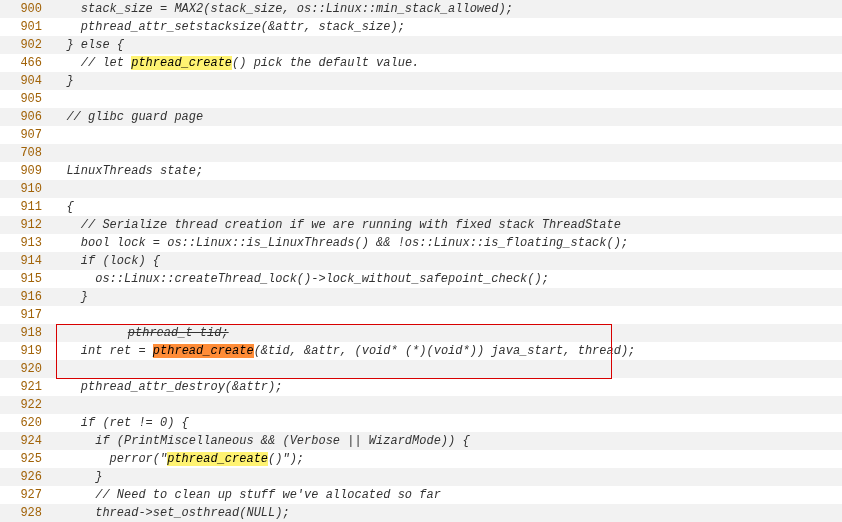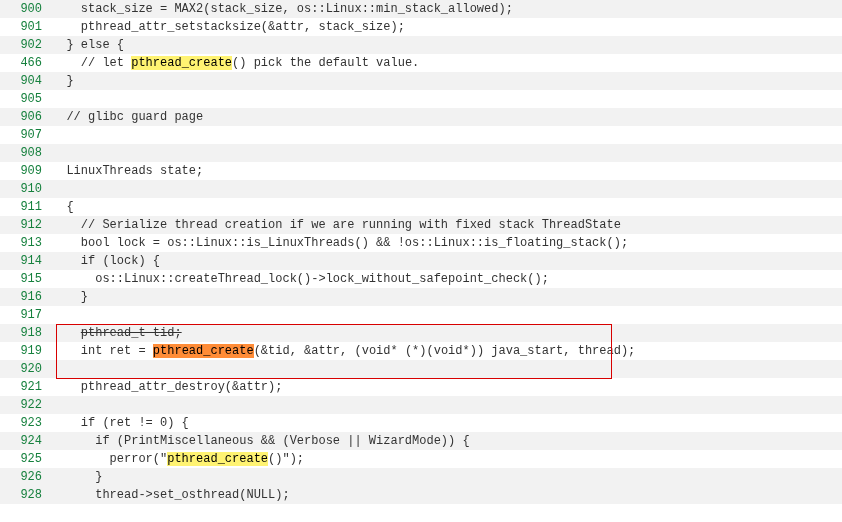--- a/index.html
+++ b/index.html
@@ -16,39 +16,41 @@
     display: flex;
     align-items: center;
     height: 18px;
     white-space: pre;
   }
   .row.alt { background: #f2f2f2; }
   .ln {
     width: 50px;
     text-align: right;
     padding-right: 8px;
-    color: #15803d;
+    color: #a16207;
     flex-shrink: 0;
     -webkit-user-select: none;
     user-select: none;
   }
   .code {
     padding-left: 2px;
     white-space: pre;
+    font-style: italic;
   }
   .hl-orange {
     background: #ff8c37;
     color: #000;
   }
   .hl-yellow {
     background: #fff372;
     color: #000;
   }
   .strike {
     text-decoration: line-through;
+    margin-left: 47px;
   }
   .annot-box {
     position: absolute;
     border: 1px solid #d80000;
     pointer-events: none;
     left: 56px;
     width: 556px;
     top: 324px;
     height: 55px;
   }
@@ -59,35 +61,36 @@
 <div class="code-container">
   <div id="lines">
       <div class="row alt"><span class="ln">900</span><span class="code"><span>    stack_size = MAX2(stack_size, os::Linux::min_stack_allowed);</span></span></div>
       <div class="row"><span class="ln">901</span><span class="code"><span>    pthread_attr_setstacksize(&amp;attr, stack_size);</span></span></div>
       <div class="row alt"><span class="ln">902</span><span class="code"><span>  } else {</span></span></div>
       <div class="row"><span class="ln">466</span><span class="code"><span>    // let </span><span class="hl-yellow">pthread_create</span><span>() pick the default value.</span></span></div>
       <div class="row alt"><span class="ln">904</span><span class="code"><span>  }</span></span></div>
       <div class="row"><span class="ln">905</span><span class="code"><span></span></span></div>
       <div class="row alt"><span class="ln">906</span><span class="code"><span>  // glibc guard page</span></span></div>
       <div class="row"><span class="ln">907</span></div>
-      <div class="row alt"><span class="ln">908</span><span class="code"><span></span></span></div>
+      <div class="row alt"><span class="ln">708</span><span class="code"><span></span></span></div>
       <div class="row"><span class="ln">909</span><span class="code"><span>  LinuxThreads state;</span></span></div>
       <div class="row alt"><span class="ln">910</span><span class="code"><span></span></span></div>
       <div class="row"><span class="ln">911</span><span class="code"><span>  {</span></span></div>
       <div class="row alt"><span class="ln">912</span><span class="code"><span>    // Serialize thread creation if we are running with fixed stack ThreadState</span></span></div>
       <div class="row"><span class="ln">913</span><span class="code"><span>    bool lock = os::Linux::is_LinuxThreads() &amp;&amp; !os::Linux::is_floating_stack();</span></span></div>
       <div class="row alt"><span class="ln">914</span><span class="code"><span>    if (lock) {</span></span></div>
       <div class="row"><span class="ln">915</span><span class="code"><span>      os::Linux::createThread_lock()-&gt;lock_without_safepoint_check();</span></span></div>
       <div class="row alt"><span class="ln">916</span><span class="code"><span>    }</span></span></div>
       <div class="row"><span class="ln">917</span><span class="code"><span></span></span></div>
       <div class="row alt"><span class="ln">918</span><span class="code"><span>    </span><span class="strike">pthread_t tid;</span></span></div>
       <div class="row"><span class="ln">919</span><span class="code"><span>    int ret = </span><span class="hl-orange">pthread_create</span><span>(&amp;tid, &amp;attr, (void* (*)(void*)) java_start, thread);</span></span></div>
       <div class="row alt"><span class="ln">920</span><span class="code"><span></span></span></div>
       <div class="row"><span class="ln">921</span><span class="code"><span>    pthread_attr_destroy(&amp;attr);</span></span></div>
       <div class="row alt"><span class="ln">922</span><span class="code"><span></span></span></div>
-      <div class="row"><span class="ln">923</span><span class="code"><span>    if (ret != 0) {</span></span></div>
+      <div class="row"><span class="ln">620</span><span class="code"><span>    if (ret != 0) {</span></span></div>
       <div class="row alt"><span class="ln">924</span><span class="code"><span>      if (PrintMiscellaneous &amp;&amp; (Verbose || WizardMode)) {</span></span></div>
       <div class="row"><span class="ln">925</span><span class="code"><span>        perror("</span><span class="hl-yellow">pthread_create</span><span>()");</span></span></div>
       <div class="row alt"><span class="ln">926</span><span class="code"><span>      }</span></span></div>
+      <div class="row"><span class="ln">927</span><span class="code"><span>      // Need to clean up stuff we've allocated so far</span></span></div>
       <div class="row alt"><span class="ln">928</span><span class="code"><span>      thread-&gt;set_osthread(NULL);</span></span></div>
     </div>
   <div class="annot-box"></div>
 </div>
 
 </body></html>

